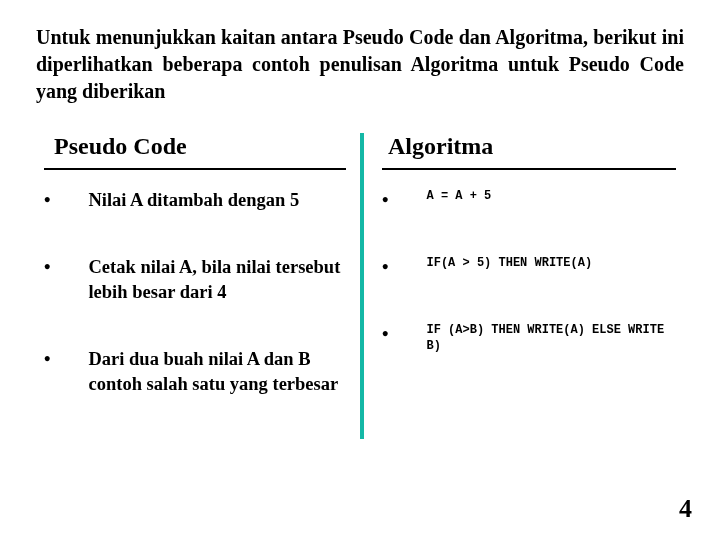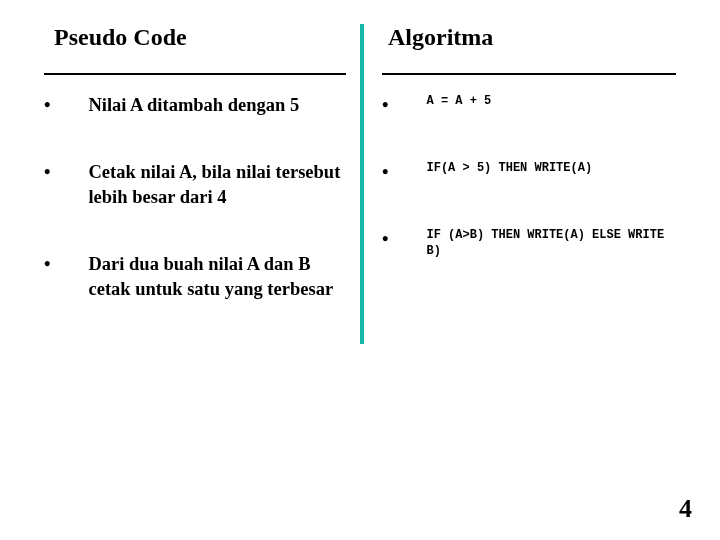--- a/index.html
+++ b/index.html
@@ -32,21 +32,21 @@
   .col {
     flex: 1 1 50%;
     box-sizing: border-box;
     padding: 0 8px;
   }
   .col.left  { padding-right: 14px; }
   .col.right { padding-left: 18px; border-left: 4px solid #14b8a6; }
   .col-title {
     font-size: 24px;
     font-weight: bold;
-    padding-bottom: 22px;
+    padding-bottom: 8px;
     border-bottom: 2px solid #000;
     margin-bottom: 18px;
   }
   .col.left  .col-title { padding-left: 10px; }
   .col.right .col-title { padding-left: 6px; }
   .entries { display: flex; flex-direction: column; }
   .entry {
     display: flex;
     align-items: flex-start;
     font-size: 18.5px;
@@ -71,37 +71,38 @@
     bottom: 16px;
     font-size: 26px;
     font-weight: bold;
   }
 </style>
 </head>
 <body>
 
 <div class="slide">
 
+  <div class="intro">Untuk menunjukkan kaitan antara Pseudo Code dan Algoritma, berikut ini diperlihatkan  beberapa contoh penulisan Algoritma untuk Pseudo Code yang diberikan</div>
 
   <div class="cols">
 
     <div class="col left">
       <div class="col-title">Pseudo Code</div>
       <div class="entries">
         <div class="entry">
           <span class="bullet">•</span>
           <span class="txt">Nilai A ditambah dengan 5</span>
         </div>
         <div class="entry">
           <span class="bullet">•</span>
           <span class="txt">Cetak nilai A, bila nilai tersebut lebih besar dari 4</span>
         </div>
         <div class="entry">
           <span class="bullet">•</span>
-          <span class="txt">Dari dua buah nilai A dan B cetak untuk satu yang terbesar</span>
+          <span class="txt">Dari dua buah nilai A dan B contoh salah satu yang terbesar</span>
         </div>
       </div>
     </div>
 
     <div class="col right">
       <div class="col-title">Algoritma</div>
       <div class="entries">
         <div class="entry">
           <span class="bullet">•</span>
           <span class="txt">A = A + 5</span>

